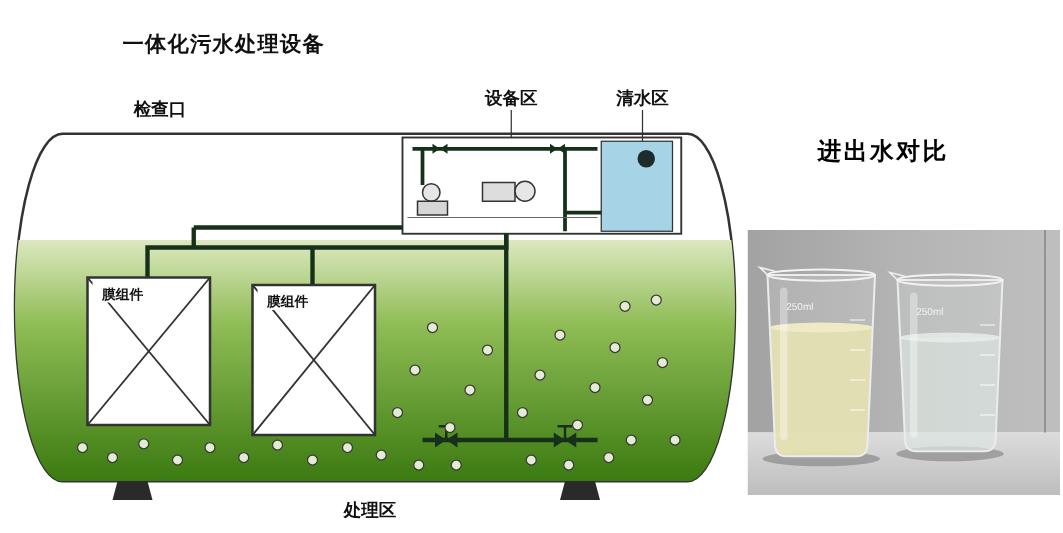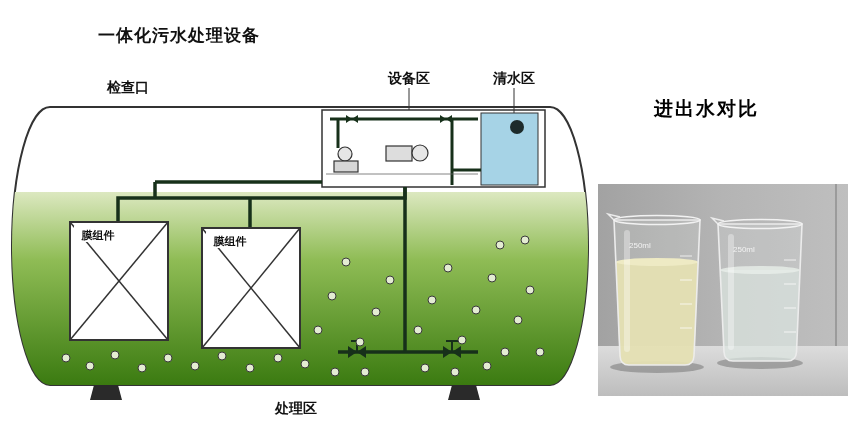--- a/index.html
+++ b/index.html
@@ -6,21 +6,21 @@
   body{width:850px;height:426px;position:relative;overflow:hidden;
        font-family:"Liberation Sans", sans-serif;}
   .canvas{position:absolute;left:0;top:0;width:850px;height:426px;}
   .diagram-title{
     position:absolute;left:98px;top:24px;
     font-size:17px;font-weight:bold;color:#111;letter-spacing:1px;
   }
   .diagram-svg{position:absolute;left:0;top:0;}
   .photo-section{position:absolute;left:598px;top:96px;width:252px;height:316px;}
   .comparison-title{
-    position:absolute;left:56px;top:0;
+    position:absolute;left:56px;top:12px;
     font-size:19px;font-weight:bold;color:#000;letter-spacing:2px;
   }
   .photo-svg{position:absolute;left:0;top:88px;}
   svg text{font-family:"Liberation Sans", sans-serif;}
 </style>
 </head>
 <body>
 
 <div class="canvas">
 

